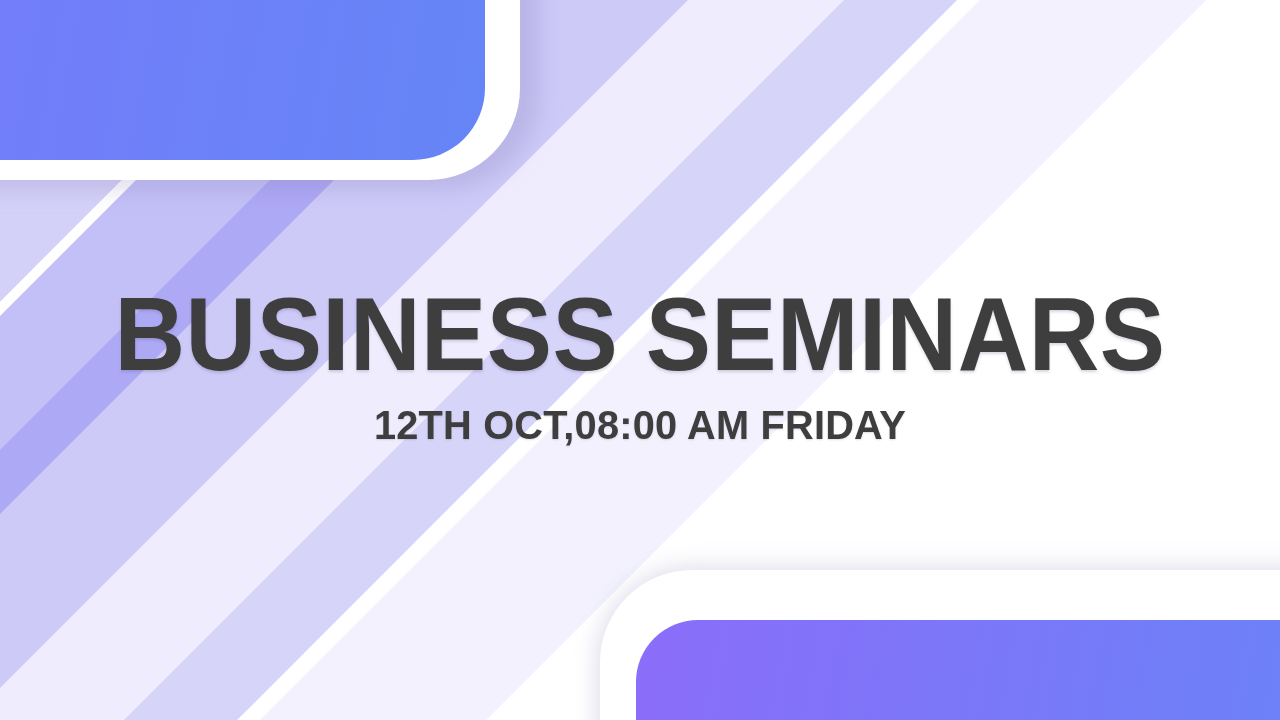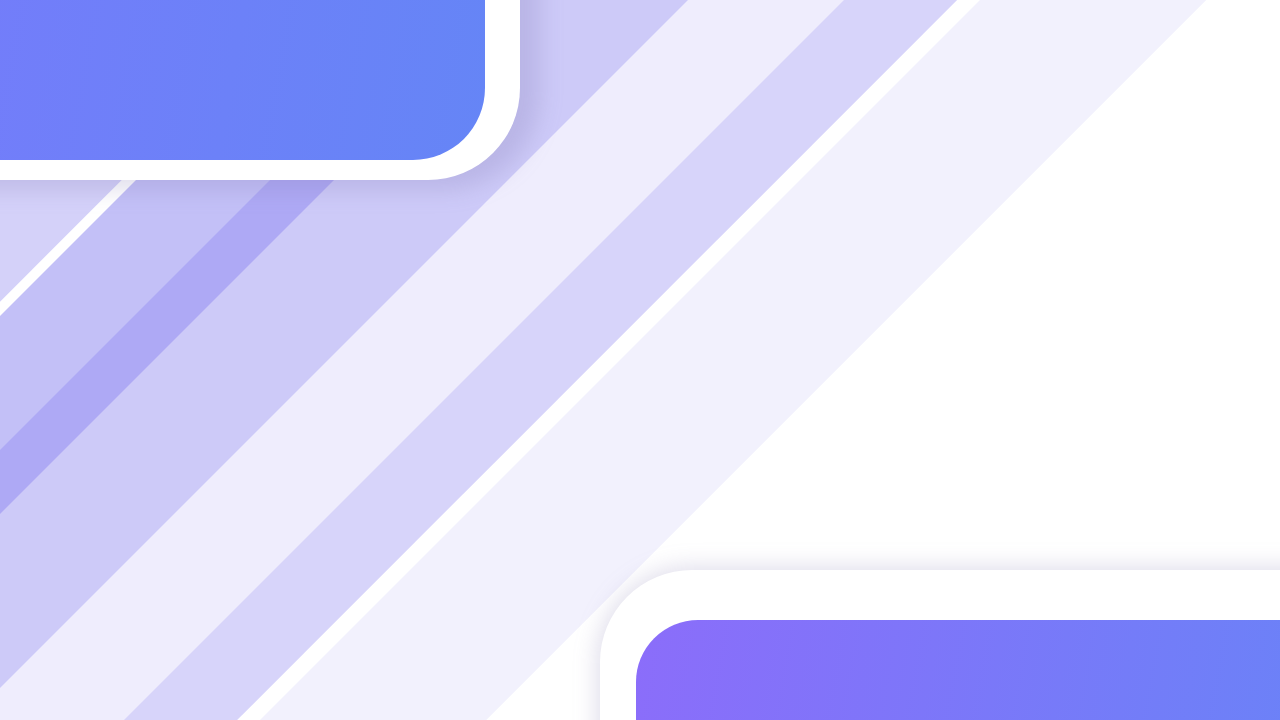--- a/index.html
+++ b/index.html
@@ -150,14 +150,18 @@
     </div>
 
   <div class="tl-shadow"></div>
   <div class="tl-white"></div>
   <div class="tl-fill" id="tl-fill" style="background: linear-gradient(100deg, rgb(129, 117, 254) 0%, rgb(101, 133, 246) 100%);"></div>
 
   <div class="br-shadow"></div>
   <div class="br-white"></div>
   <div class="br-fill" id="br-fill" style="background: linear-gradient(100deg, rgb(139, 109, 250) 0%, rgb(102, 133, 247) 100%);"></div>
 
+  <div class="text-block">
+    <h1 class="title">BUSINESS SEMINARS</h1>
+    <p class="subtitle">12TH OCT,08:00 AM FRIDAY</p>
+  </div>
 
 </div>
 
 </body></html>

